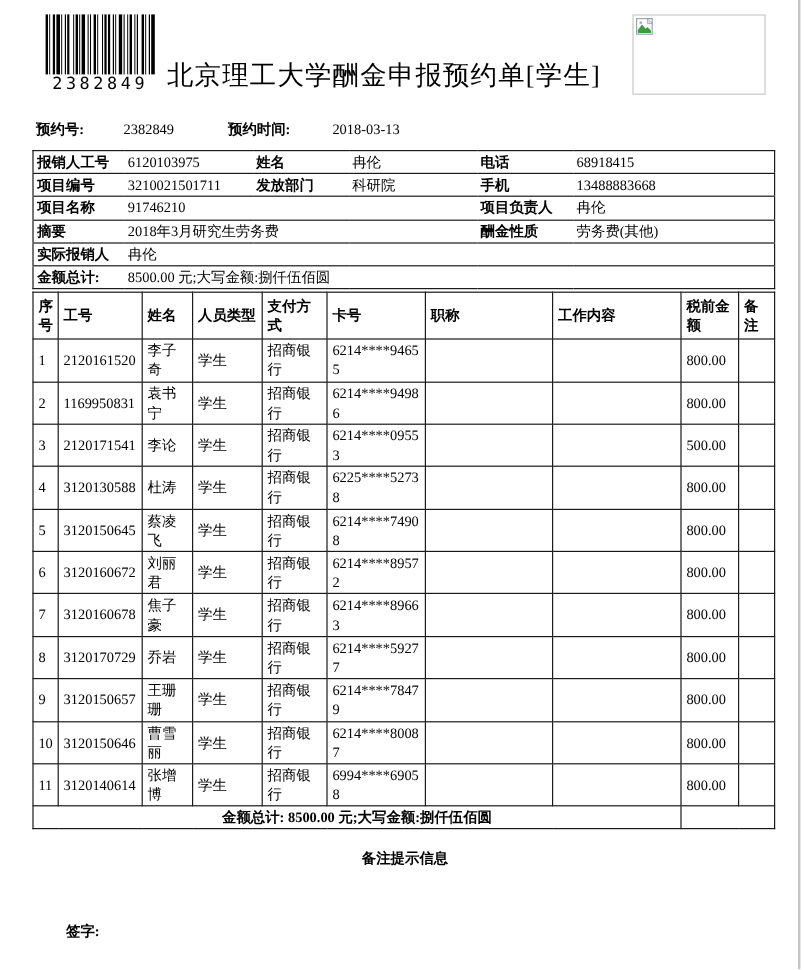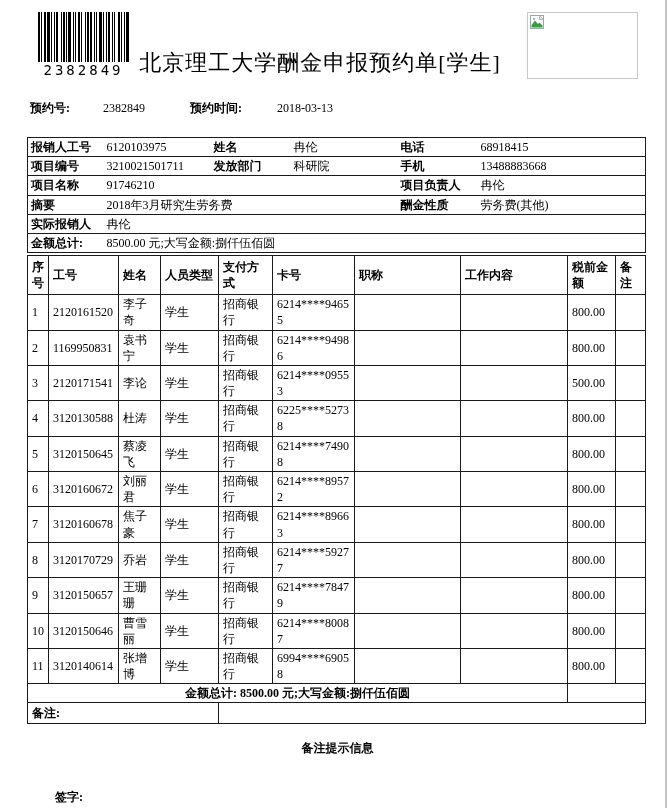--- a/index.html
+++ b/index.html
@@ -30,36 +30,36 @@
   .reserve-row { margin-top:100px; padding-left:3px; font-size:12px; height:20px; }
   .reserve-row .lbl { font-weight:bold; display:inline-block; }
   .reserve-row .l1 { width:73px; }
   .reserve-row .v1 { display:inline-block; width:87px; }
   .reserve-row .l2 { width:87px; }
 
   table { border-collapse:collapse; width:618px; table-layout:fixed; }
   td, th { font-size:12px; color:#000; vertical-align:middle; overflow:hidden; word-break:break-all; line-height:1.35; }
 
   
-  .info-table { margin-top:17px; border:1px solid #1a1a1a; }
+  .info-table { margin-top:5px; border:1px solid #1a1a1a; }
   .info-table td { border-top:1px solid #1a1a1a; padding:1px 3px; height:17px; }
   .info-table tr:first-child td { border-top:none; }
   .info-table .lbl { font-weight:bold; }
 
   
   .main-table { margin-top:2px; }
   .main-table th, .main-table td { border:1px solid #1a1a1a; padding:1px 4px; text-align:left; }
   .main-table thead th { height:39px; font-weight:bold; vertical-align:middle; }
   .main-table tbody tr.data-row { height:33px; }
   .main-table .total-cell { text-align:center; font-weight:bold; height:19px; }
   .main-table .remark-label-cell { font-weight:bold; height:21px; }
 
   .notes-hint { margin-top:16px; padding-left:3px; font-size:12px; font-weight:bold;text-align:center; }
 
-  .sign-section { margin-top:32px; }
+  .sign-section { margin-top:44px; }
   .sign-label { padding-left:28px; font-size:12px; font-weight:bold; }
 </style>
 </head>
 <body>
 
 <div class="page">
   <div class="right-edge"></div>
 
   <div class="barcode-block">
     <div class="barcode-bars">
@@ -351,24 +351,20 @@
     <td></td>
     <td>800.00</td>
     <td></td>
   </tr>
         </tbody>
       <tfoot>
         <tr>
           <td colspan="8" class="total-cell">金额总计: 8500.00 元;大写金额:捌仟伍佰圆</td>
           <td colspan="2"></td>
         </tr>
-        <tr>
-          <td colspan="4" class="remark-label-cell">备注:</td>
-          <td colspan="6"></td>
-        </tr>
       </tfoot>
     </table>
 
     <div class="notes-hint">备注提示信息</div>
 
     <div class="sign-section">
       <div class="sign-label">签字:</div>
 
     </div>
 

